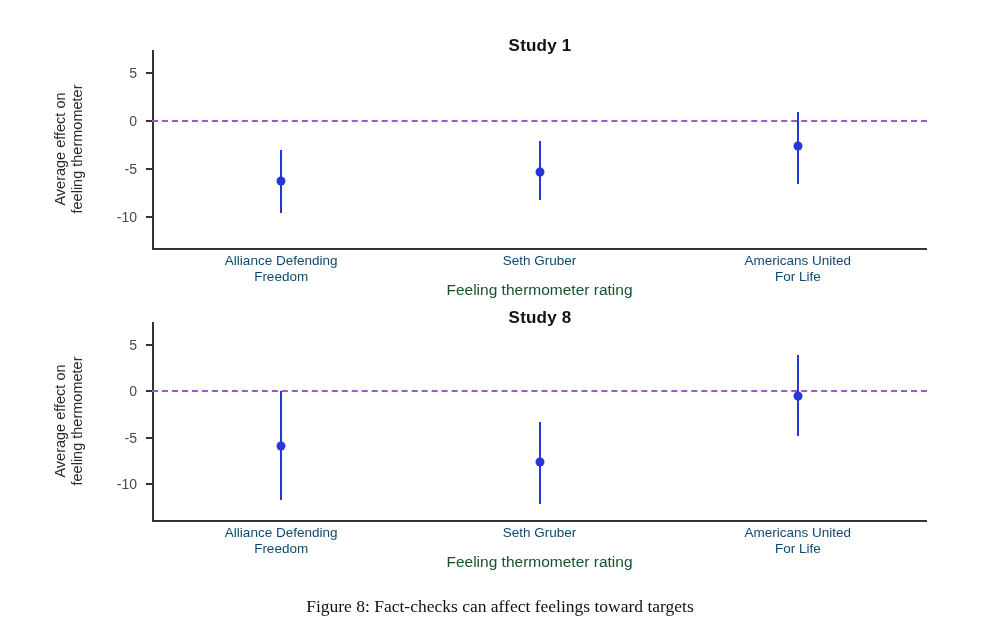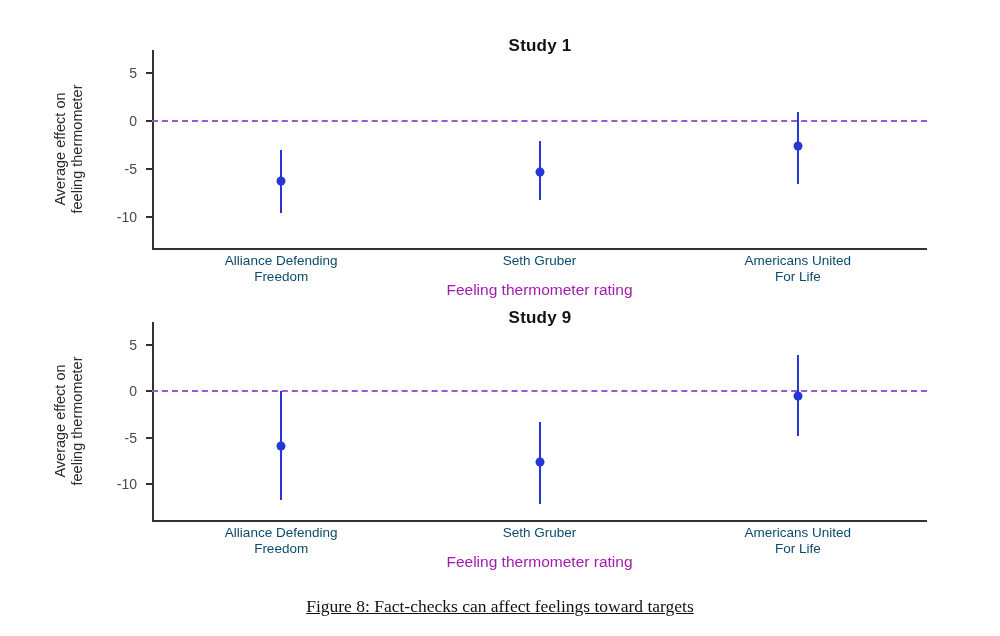--- a/index.html
+++ b/index.html
@@ -142,33 +142,32 @@
     line-height: 17px;
     color: #2b2b2b;
   }
   .xlab {
     position: absolute;
     left: 152px;
     width: 775px;
     top: 253px;
     text-align: center;
     font-size: 15.5px;
-    color: #a21caf;
+    color: #14532d;
   }
 
   .caption {
     position: absolute;
     left: 0;
     top: 596px;
     width: 1000px;
     text-align: center;
     font-family: "Liberation Serif", serif;
     font-size: 17.5px;
     color: #111111;
-    text-decoration: underline;
   }
 </style>
 </head>
 <body>
 
 <div class="figure-wrap">
 
   <div class="panel panel-1">
     <div class="panel-title">Study 1</div>
 
@@ -201,21 +200,21 @@
         <div class="xcat" style="left: 387.5px;"><span>Seth Gruber</span></div>
         <div class="errbar" style="left: 645.833px; top: 55.6082px; height: 71.9072px; border-left-color: rgb(39, 54, 214);"></div>
         <div class="point" style="left: 645.833px; top: 90.1237px; background: rgb(39, 54, 214);"></div>
         <div class="xcat" style="left: 645.833px;"><span>Americans United</span><br><span>For Life</span></div>
       </div>
 
     <div class="xlab">Feeling thermometer rating</div>
   </div>
 
   <div class="panel panel-2">
-    <div class="panel-title">Study 9</div>
+    <div class="panel-title">Study 8</div>
 
     <div class="ylab">
       <span>Average effect on</span><br>
       <span>feeling thermometer</span>
     </div>
 
     <div class="plot" id="plot-1">
       <div class="axis-y"></div>
       <div class="axis-x"></div>
     <div class="tick" style="top: 15.74px;">

